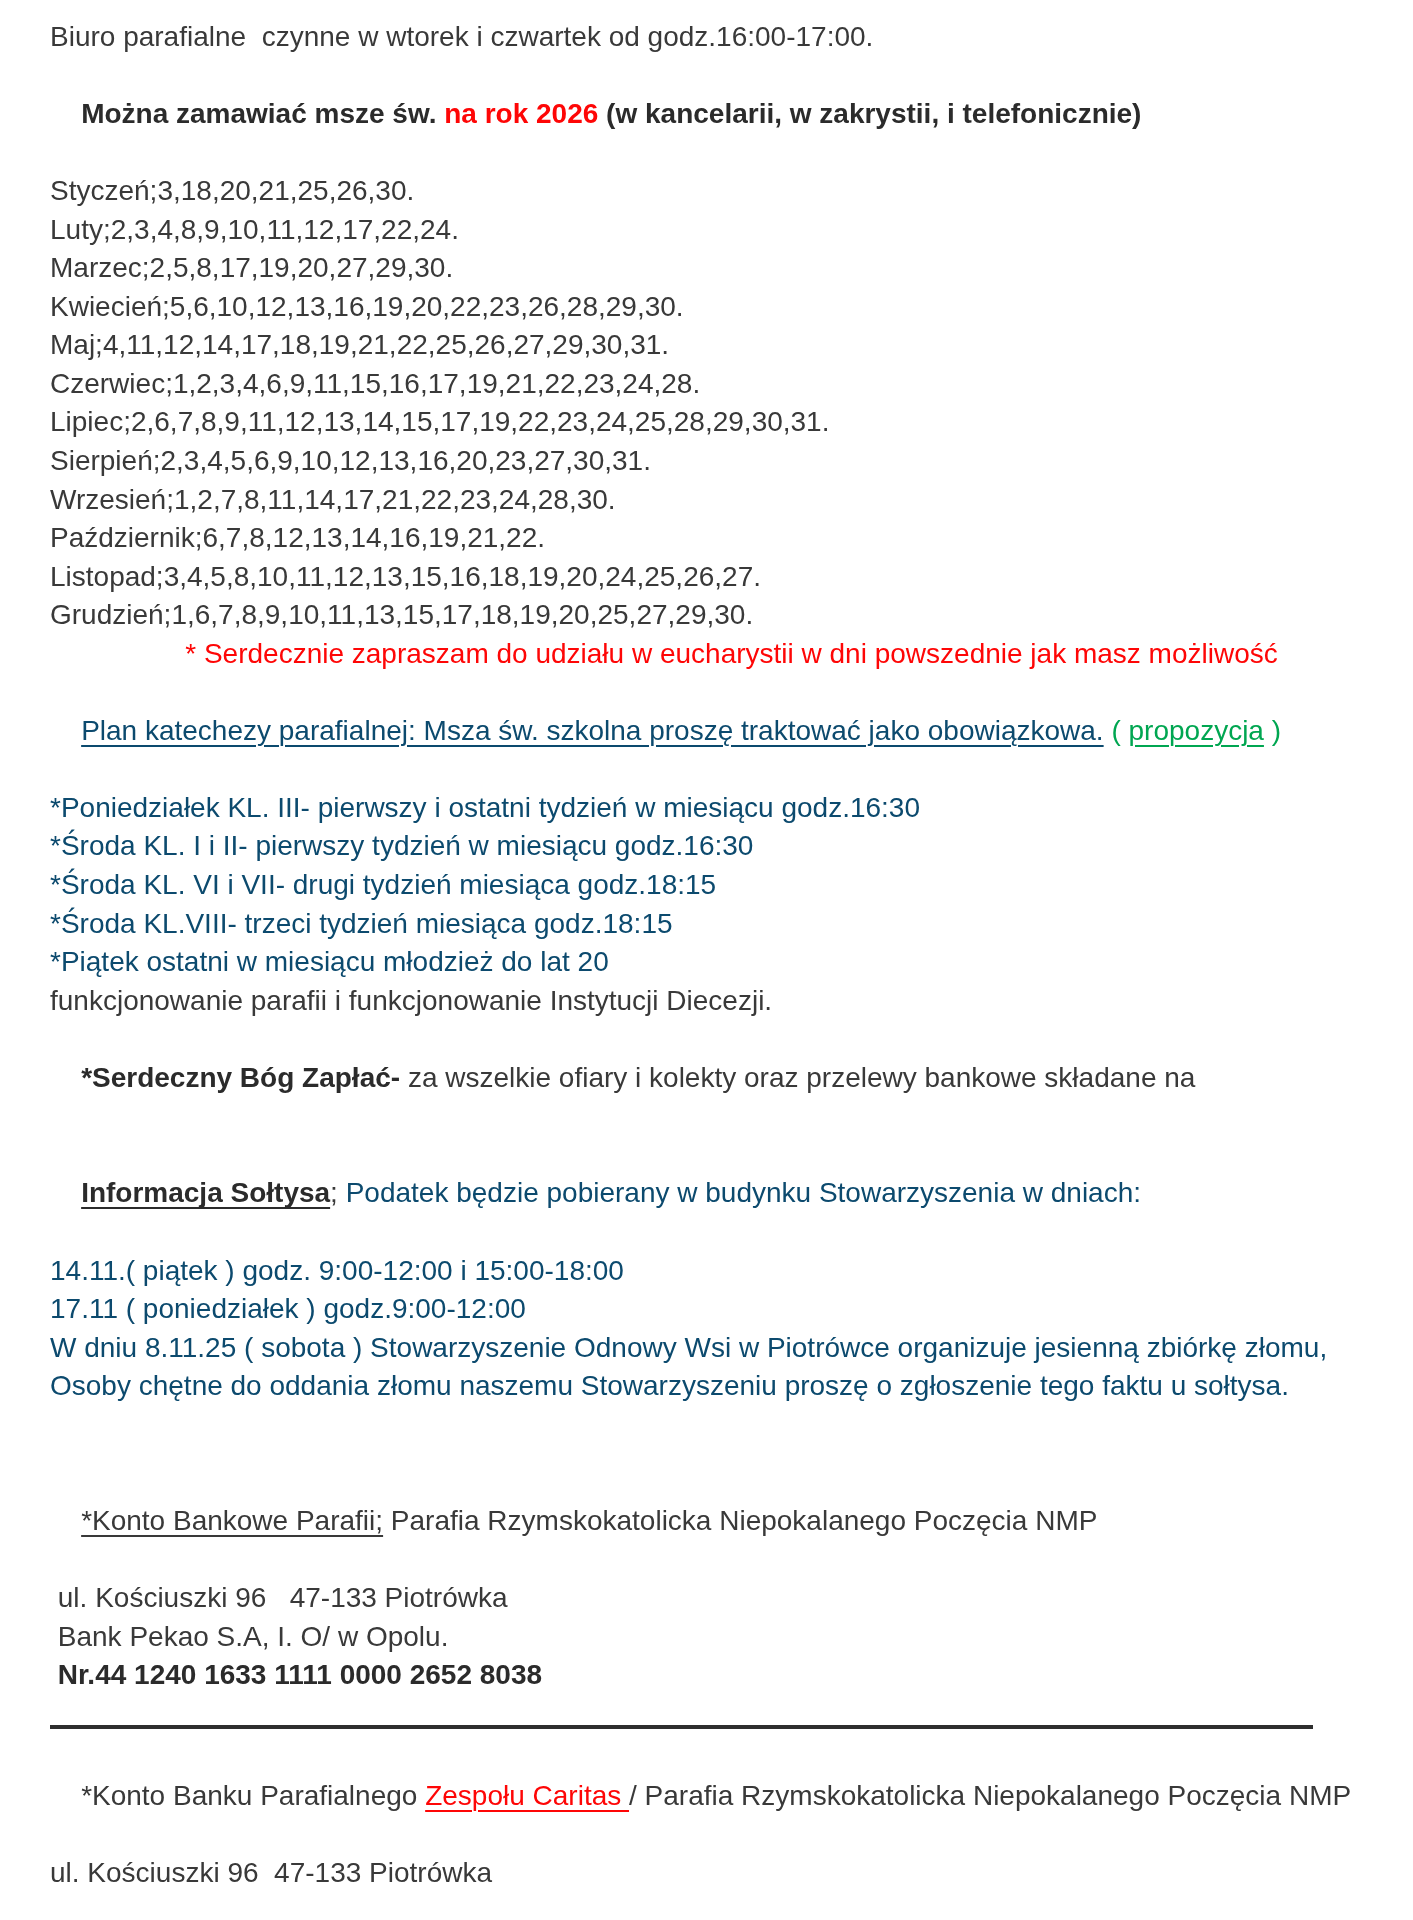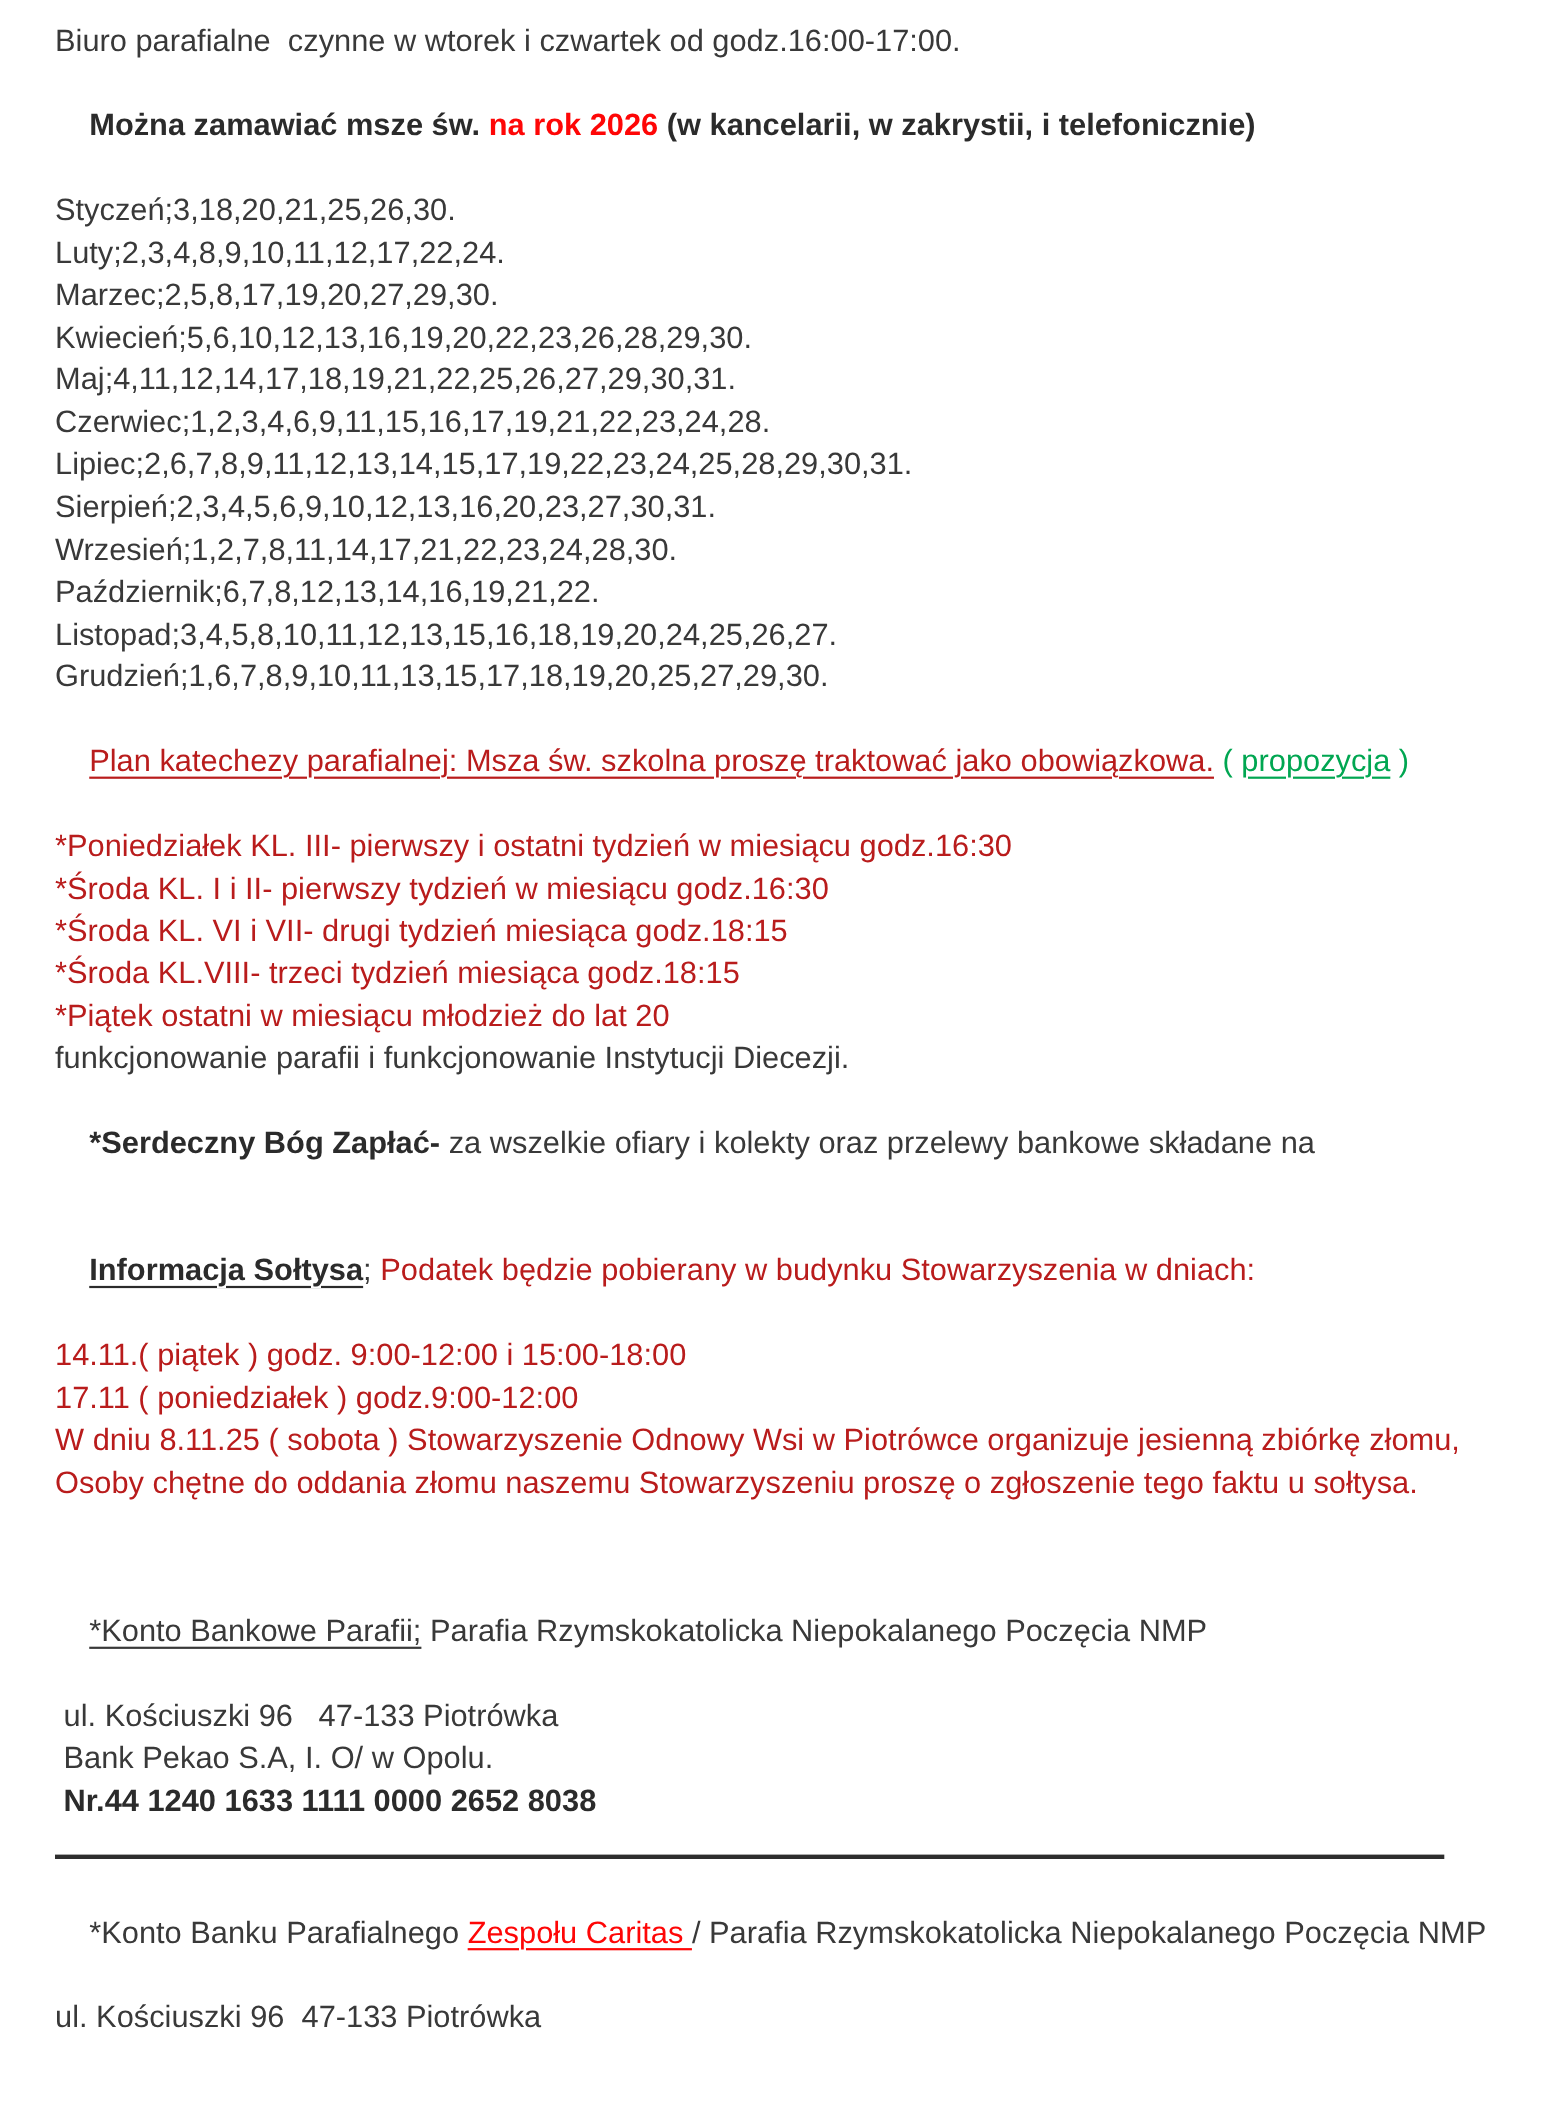--- a/index.html
+++ b/index.html
@@ -5,21 +5,21 @@
   html,body{margin:0;padding:0;background:#ffffff;}
   body{
     width:1413px;height:1920px;overflow:hidden;
     font-family:"Liberation Sans","DejaVu Sans",sans-serif;
     font-size:28px;line-height:38.55px;color:#393939;
     -webkit-font-smoothing:antialiased;
   }
   .doc{padding:18px 0 0 50px;}
   .ln{white-space:pre-wrap;}
   .b{font-weight:bold;color:#2b2b2b;}
-  .blue{color:#b91c1c;}
+  .blue{color:#0c4a6e;}
   .red{color:#fe0606;text-align:center;}
   .green{color:#00a651;}
   .u{text-decoration:underline;text-underline-offset:5px;text-decoration-thickness:2px;}
   .u3{text-underline-offset:5px;text-decoration-thickness:3px;}
   .mt-bank{margin-top:58px;}
   .sep{height:4px;background:#2e2e2e;border:0;}
   .sep1{width:1263px;margin:30px 0 9px 0;}
 </style>
 </head>
 <body>
@@ -38,20 +38,21 @@
   <div class="ln">Kwiecień;5,6,10,12,13,16,19,20,22,23,26,28,29,30.</div>
   <div class="ln">Maj;4,11,12,14,17,18,19,21,22,25,26,27,29,30,31.</div>
   <div class="ln">Czerwiec;1,2,3,4,6,9,11,15,16,17,19,21,22,23,24,28.</div>
   <div class="ln">Lipiec;2,6,7,8,9,11,12,13,14,15,17,19,22,23,24,25,28,29,30,31.</div>
   <div class="ln">Sierpień;2,3,4,5,6,9,10,12,13,16,20,23,27,30,31.</div>
   <div class="ln">Wrzesień;1,2,7,8,11,14,17,21,22,23,24,28,30.</div>
   <div class="ln">Październik;6,7,8,12,13,14,16,19,21,22.</div>
   <div class="ln">Listopad;3,4,5,8,10,11,12,13,15,16,18,19,20,24,25,26,27.</div>
   <div class="ln">Grudzień;1,6,7,8,9,10,11,13,15,17,18,19,20,25,27,29,30.</div>
 
+  <div class="ln red">* Serdecznie zapraszam do udziału w eucharystii w dni powszednie jak masz możliwość</div>
 
   <div class="ln">
     <span class="blue u">Plan katechezy parafialnej: Msza św. szkolna proszę traktować jako obowiązkowa.</span><span class="green"> ( </span><span class="green u">propozycja</span><span class="green"> )</span>
   </div>
 
   <div class="ln blue">*Poniedziałek KL. III- pierwszy i ostatni tydzień w miesiącu godz.16:30</div>
   <div class="ln blue">*Środa KL. I i II- pierwszy tydzień w miesiącu godz.16:30</div>
   <div class="ln blue">*Środa KL. VI i VII- drugi tydzień miesiąca godz.18:15</div>
   <div class="ln blue">*Środa KL.VIII- trzeci tydzień miesiąca godz.18:15</div>
   <div class="ln blue">*Piątek ostatni w miesiącu młodzież do lat 20</div>

